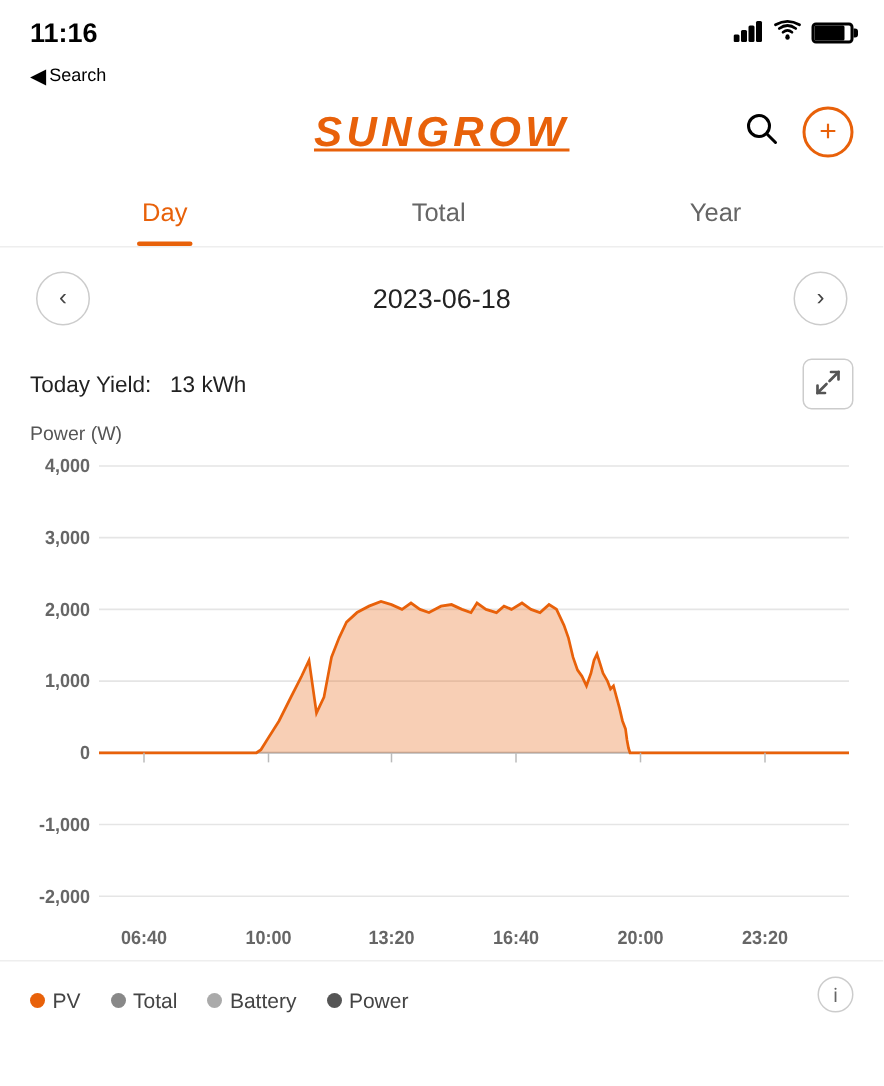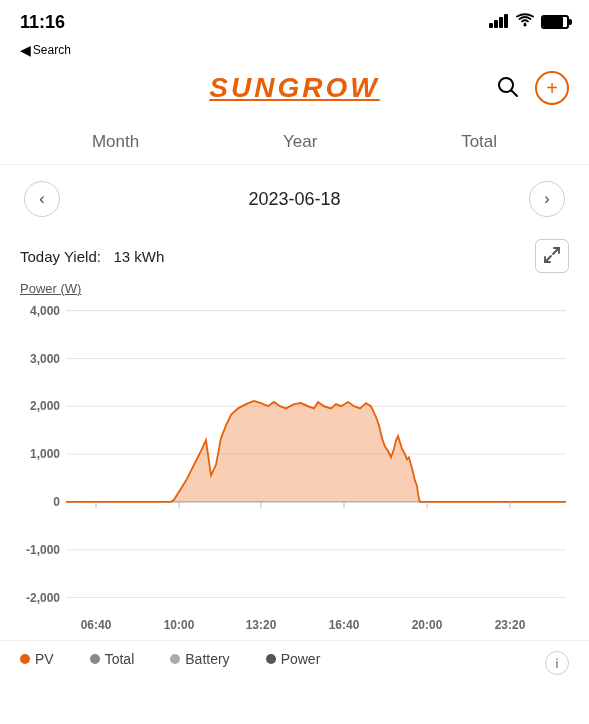--- a/index.html
+++ b/index.html
@@ -197,38 +197,37 @@
     
     .chart-container {
       padding: 0 16px 0 16px;
       position: relative;
     }
     .chart-y-label {
       font-size: 13px;
       color: #555;
       margin-bottom: 4px;
       padding-left: 4px;
-      text-decoration: underline;
     }
     .chart-wrapper {
       position: relative;
       width: 100%;
       height: 340px;
       font-weight: bold;
     }
     .chart-svg {
       width: 100%;
       height: 100%;
     }
 
     
     .legend {
       display: flex;
-      align-items: flex-start;
-      gap: 36px;
+      align-items: flex-end;
+      gap: 20px;
       padding: 10px 20px;
       border-top: 1px solid #eee;
     }
     .legend-item {
       display: flex;
       align-items: center;
       gap: 5px;
       font-size: 14px;
       color: #444;
     }
@@ -294,28 +293,28 @@
         <line x1="16.5" y1="16.5" x2="22" y2="22"></line>
       </svg>
     </span>
     <div class="header-icon-btn">
       <span style="font-size:20px; color:#e8610a; font-weight:300;">+</span>
     </div>
   </div>
 </div>
 
 <div class="tabs">
+  <div class="tab active">
+    <span>Day</span>
+  </div>
   <div class="tab">
-    <span>Month</span>
+    <span>Total</span>
   </div>
   <div class="tab">
     <span>Year</span>
-  </div>
-  <div class="tab">
-    <span>Total</span>
   </div>
 </div>
 
 <div class="date-nav">
   <div class="nav-arrow">
     <span>‹</span>
   </div>
   <span class="date-label">2023-06-18</span>
   <div class="nav-arrow">
     <span>›</span>

